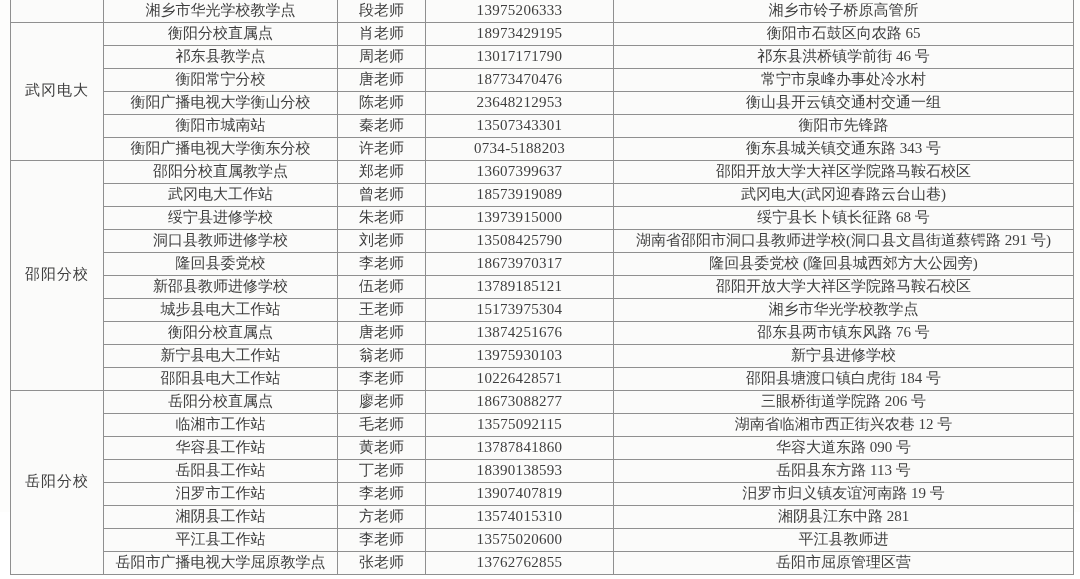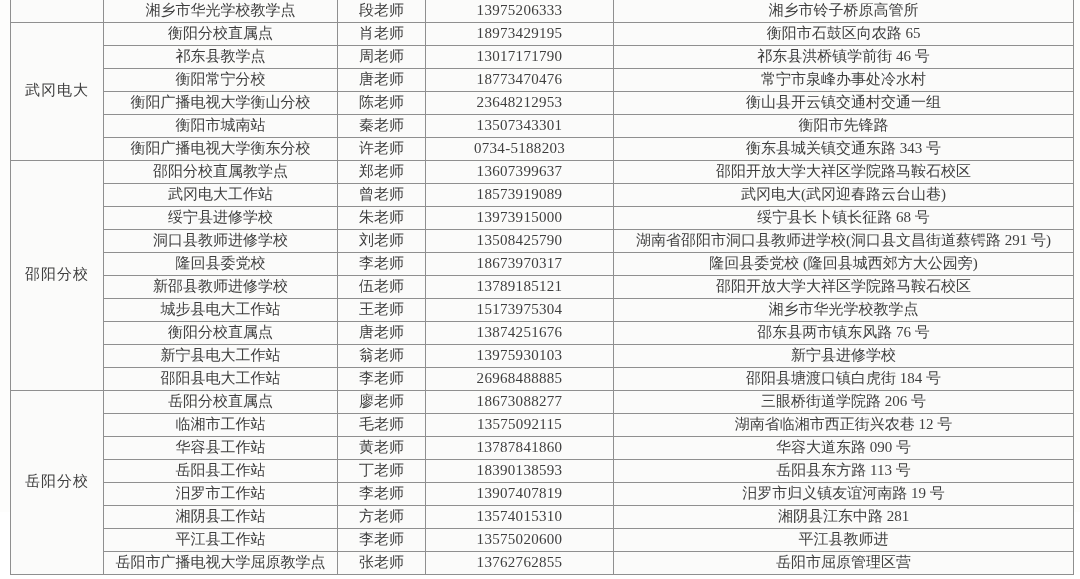--- a/index.html
+++ b/index.html
@@ -160,21 +160,21 @@
         </tr>
         <tr>
           <td class="teaching-point-cell">新宁县电大工作站</td>
           <td class="teacher-cell">翁老师</td>
           <td class="phone-cell">13975930103</td>
           <td class="address-cell">新宁县进修学校</td>
         </tr>
         <tr>
           <td class="teaching-point-cell">邵阳县电大工作站</td>
           <td class="teacher-cell">李老师</td>
-          <td class="phone-cell">26968488885</td>
+          <td class="phone-cell">10226428571</td>
           <td class="address-cell">邵阳县塘渡口镇白虎街 184 号</td>
         </tr>
         <tr>
           <td class="branch-cell" rowspan="8">岳阳分校</td>
           <td class="teaching-point-cell">岳阳分校直属点</td>
           <td class="teacher-cell">廖老师</td>
           <td class="phone-cell">18673088277</td>
           <td class="address-cell">三眼桥街道学院路 206 号</td>
         </tr>
         <tr>

